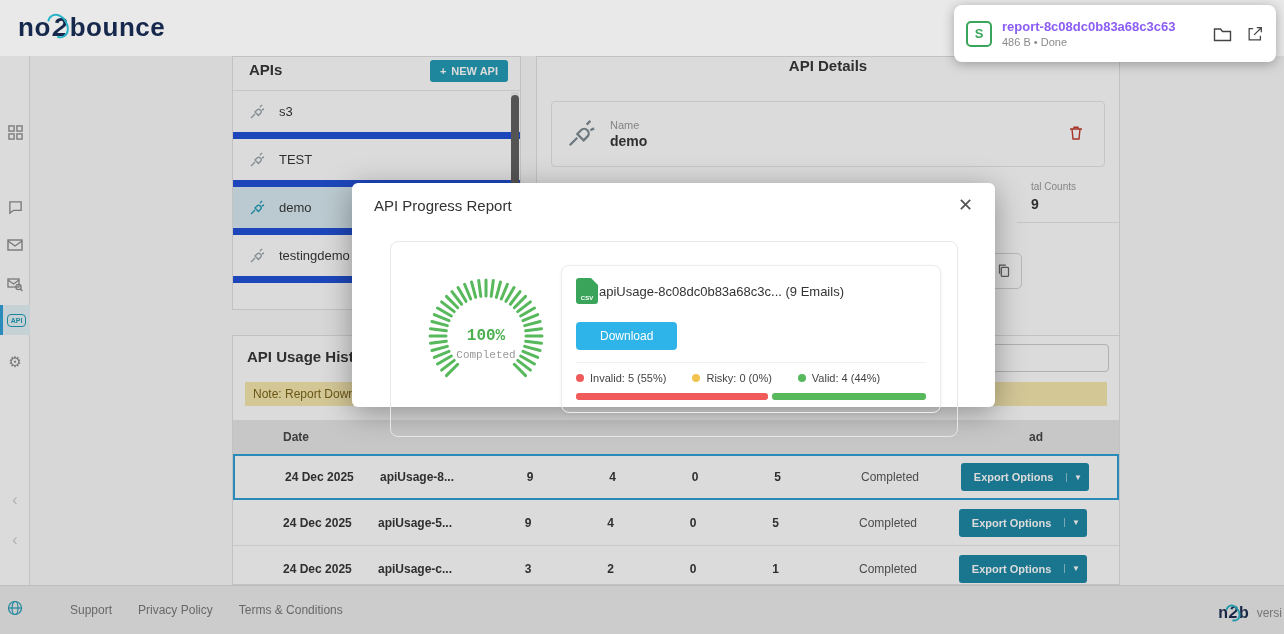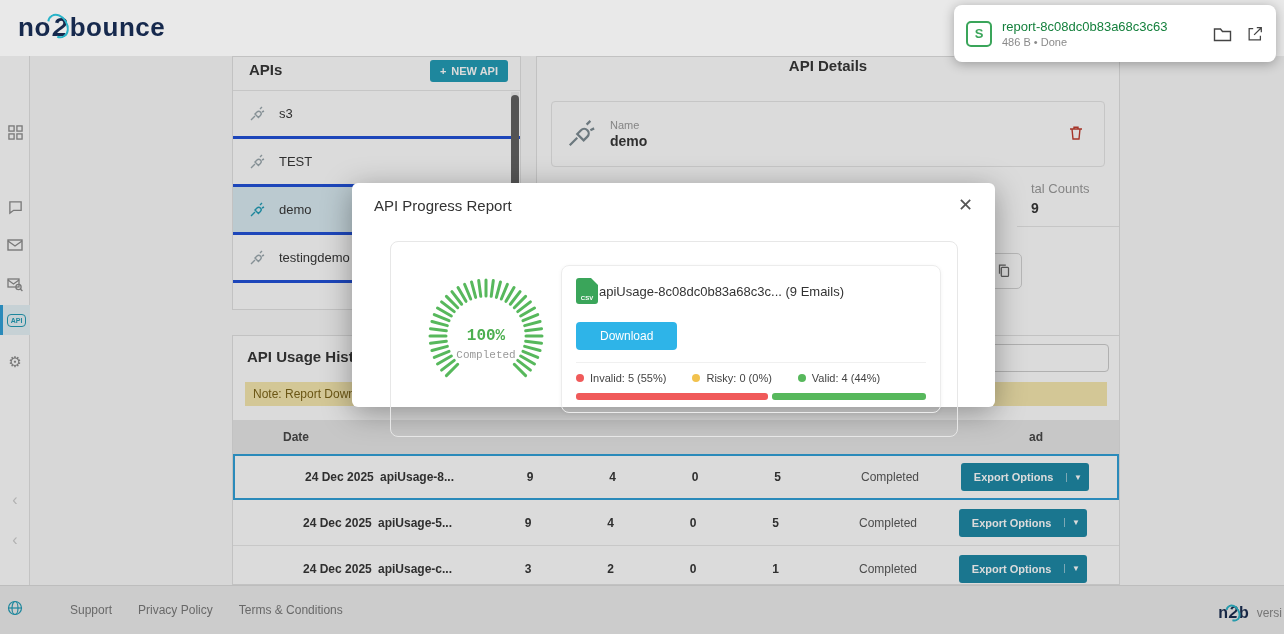--- a/index.html
+++ b/index.html
@@ -11,67 +11,67 @@
   .logo { position:absolute; left:18px; top:12px; font-size:26px; font-weight:bold; color:#16294d; letter-spacing:.5px; }
   .logo .two { position:relative; font-style:italic; padding:0 2px; }
   .logo .two::after { content:""; position:absolute; left:-3px; top:1px; width:16px; height:22px;
       border:2.5px solid #29b3c8; border-radius:50%; border-left-color:transparent; transform:rotate(-30deg); }
 
   
   .toast { position:absolute; top:5px; right:8px; width:322px; height:57px; background:#fff; border-radius:8px;
       box-shadow:0 2px 12px rgba(0,0,0,.3); z-index:80; display:flex; align-items:center; padding:0 12px; gap:10px; }
   .toast .file-ic { width:26px; height:26px; border:2px solid #3aa55a; border-radius:5px; color:#3aa55a;
       font-weight:bold; font-size:13px; display:flex; align-items:center; justify-content:center; }
-  .toast .t-name { font-size:13px; font-weight:normal; color:#15803d; }
+  .toast .t-name { font-size:13px; font-weight:bold; color:#8b5cf6; }
   .toast .t-meta { font-size:11px; color:#8a8a8a; margin-top:2px; }
   .toast .t-ics { margin-left:auto; display:flex; gap:14px; align-items:center; }
   .toast svg { display:block; }
 
   
   .sidebar { position:absolute; top:56px; left:0; width:30px; bottom:49px; background:#fff; border-right:1px solid #e3e3e3; }
   .sb-ic { position:absolute; left:0; width:30px; height:24px; display:flex; align-items:center; justify-content:center; color:#8a8a8a; }
   .sb-api { height:30px; background:#e6f3f8; border-left:3px solid #2d9fd8; }
   .sb-api .api-chip { border:1px solid #1e9bb5; color:#1e9bb5; border-radius:4px; font-size:7px; font-weight:bold; padding:2px 3px; }
   .sb-chev { color:#cfcfcf; font-size:16px; }
   .gear-glyph { font-size:15px; color:#8a8a8a; }
 
   
   .panel { position:absolute; background:#fff; border:1px solid #e2e2e2; }
   .apis-panel { left:232px; top:56px; width:289px; height:254px; }
   .apis-head { position:relative; height:34px; border-bottom:1px solid #e6e6e6; }
   .apis-title { position:absolute; left:16px; top:4px; font-size:15px; font-weight:bold; color:#333; }
   .new-api-btn { position:absolute; right:12px; top:3px; background:var(--accent-teal,#1e9bb5); color:#fff; border:none;
       border-radius:3px; font-size:11px; font-weight:bold; padding:5px 10px; display:flex; gap:5px; align-items:center; cursor:pointer; }
-  .api-item { display:flex; align-items:center; gap:14px; height:48px; padding-left:16px; border-bottom:3px solid #1d4ed8; font-size:13px; color:#333; cursor:pointer; }
+  .api-item { display:flex; align-items:center; gap:14px; height:48px; padding-left:16px; border-bottom:7px solid #1d4ed8; font-size:13px; color:#333; cursor:pointer; }
   .api-item.active { background:#d9ebf2; }
   .api-item svg { flex:0 0 auto; }
   .scroll-track { position:absolute; right:1px; top:35px; bottom:2px; width:8px; background:#f1f1f1; }
   .scroll-thumb { position:absolute; right:1px; top:38px; width:8px; height:168px; background:#5f5f5f; border-radius:4px; }
 
   .details-panel { left:536px; top:56px; width:584px; height:280px; }
   .details-title { text-align:center; font-size:15px; font-weight:bold; color:#333; margin-top:0; }
   .name-box { position:absolute; left:14px; top:44px; right:14px; height:66px; border:1px solid #e6e6e6; border-radius:4px; display:flex; align-items:center; padding:0 14px; gap:14px; }
   .name-label { font-size:11px; color:#999; }
   .name-value { font-size:14px; font-weight:bold; color:#333; margin-top:2px; }
   .del-btn { margin-left:auto; background:none; border:none; cursor:pointer; padding:4px; }
   .counts-block { position:absolute; left:480px; top:124px; right:0; border-bottom:1px solid #e6e6e6; padding:0 14px 10px 14px; }
-  .counts-label { font-size:13px; color:#999; }
+  .counts-label { font-size:10px; color:#999; }
   .counts-value { font-size:14px; font-weight:bold; color:#333; margin-top:4px; }
   .copy-btn { position:absolute; left:449px; top:196px; width:36px; height:36px; border:1px solid #d4d4d4; border-radius:5px; background:#fff; cursor:pointer; display:flex; align-items:center; justify-content:center; }
 
   .usage-panel { left:232px; top:335px; width:888px; bottom:49px; overflow:hidden; }
   .usage-title { position:absolute; left:14px; top:12px; font-size:15px; font-weight:bold; color:#333; }
   .usage-search { position:absolute; right:10px; top:8px; width:170px; height:28px; border:1px solid #ccc; border-radius:4px; font-size:12px; padding:0 8px; }
   .note-bar { position:absolute; left:12px; right:12px; top:46px; height:24px; background:#f6e7ad; color:#7a6214; font-size:12px; display:flex; align-items:center; padding:0 8px; }
   .trow { display:grid; grid-template-columns:145px 115px 70px 95px 70px 95px 130px 1fr; align-items:center; }
   .thead { position:absolute; left:0; right:0; top:84px; height:34px; background:#e7e7e7; font-size:12px; font-weight:bold; color:#444; }
   .tbody { position:absolute; left:0; right:0; top:118px; }
   .row { height:46px; border-bottom:1px solid #e9e9e9; background:#fff; font-size:12px; color:#333; cursor:pointer; }
   .row.selected { border:2px solid #2d9fd8; }
-  .c-date { padding-left:70px; font-weight:bold; }
+  .c-date { padding-left:50px; font-weight:bold; }
   .c-name { font-weight:bold; }
   .c-num { text-align:center; font-weight:bold; }
   .c-status { text-align:center; color:#555; }
   .c-head-date { padding-left:50px; }
   .c-head-dl { text-align:center; }
   .export-btn { width:128px; margin-left:6px; background:#1a87a5; color:#fff; border:none; border-radius:3px; height:28px;
       font-size:11px; font-weight:bold; display:flex; align-items:center; cursor:pointer; padding:0; }
   .export-btn .lbl { flex:1; text-align:center; }
   .export-btn .caret { border-left:1px solid rgba(255,255,255,.5); padding:0 7px; font-size:8px; }
 

